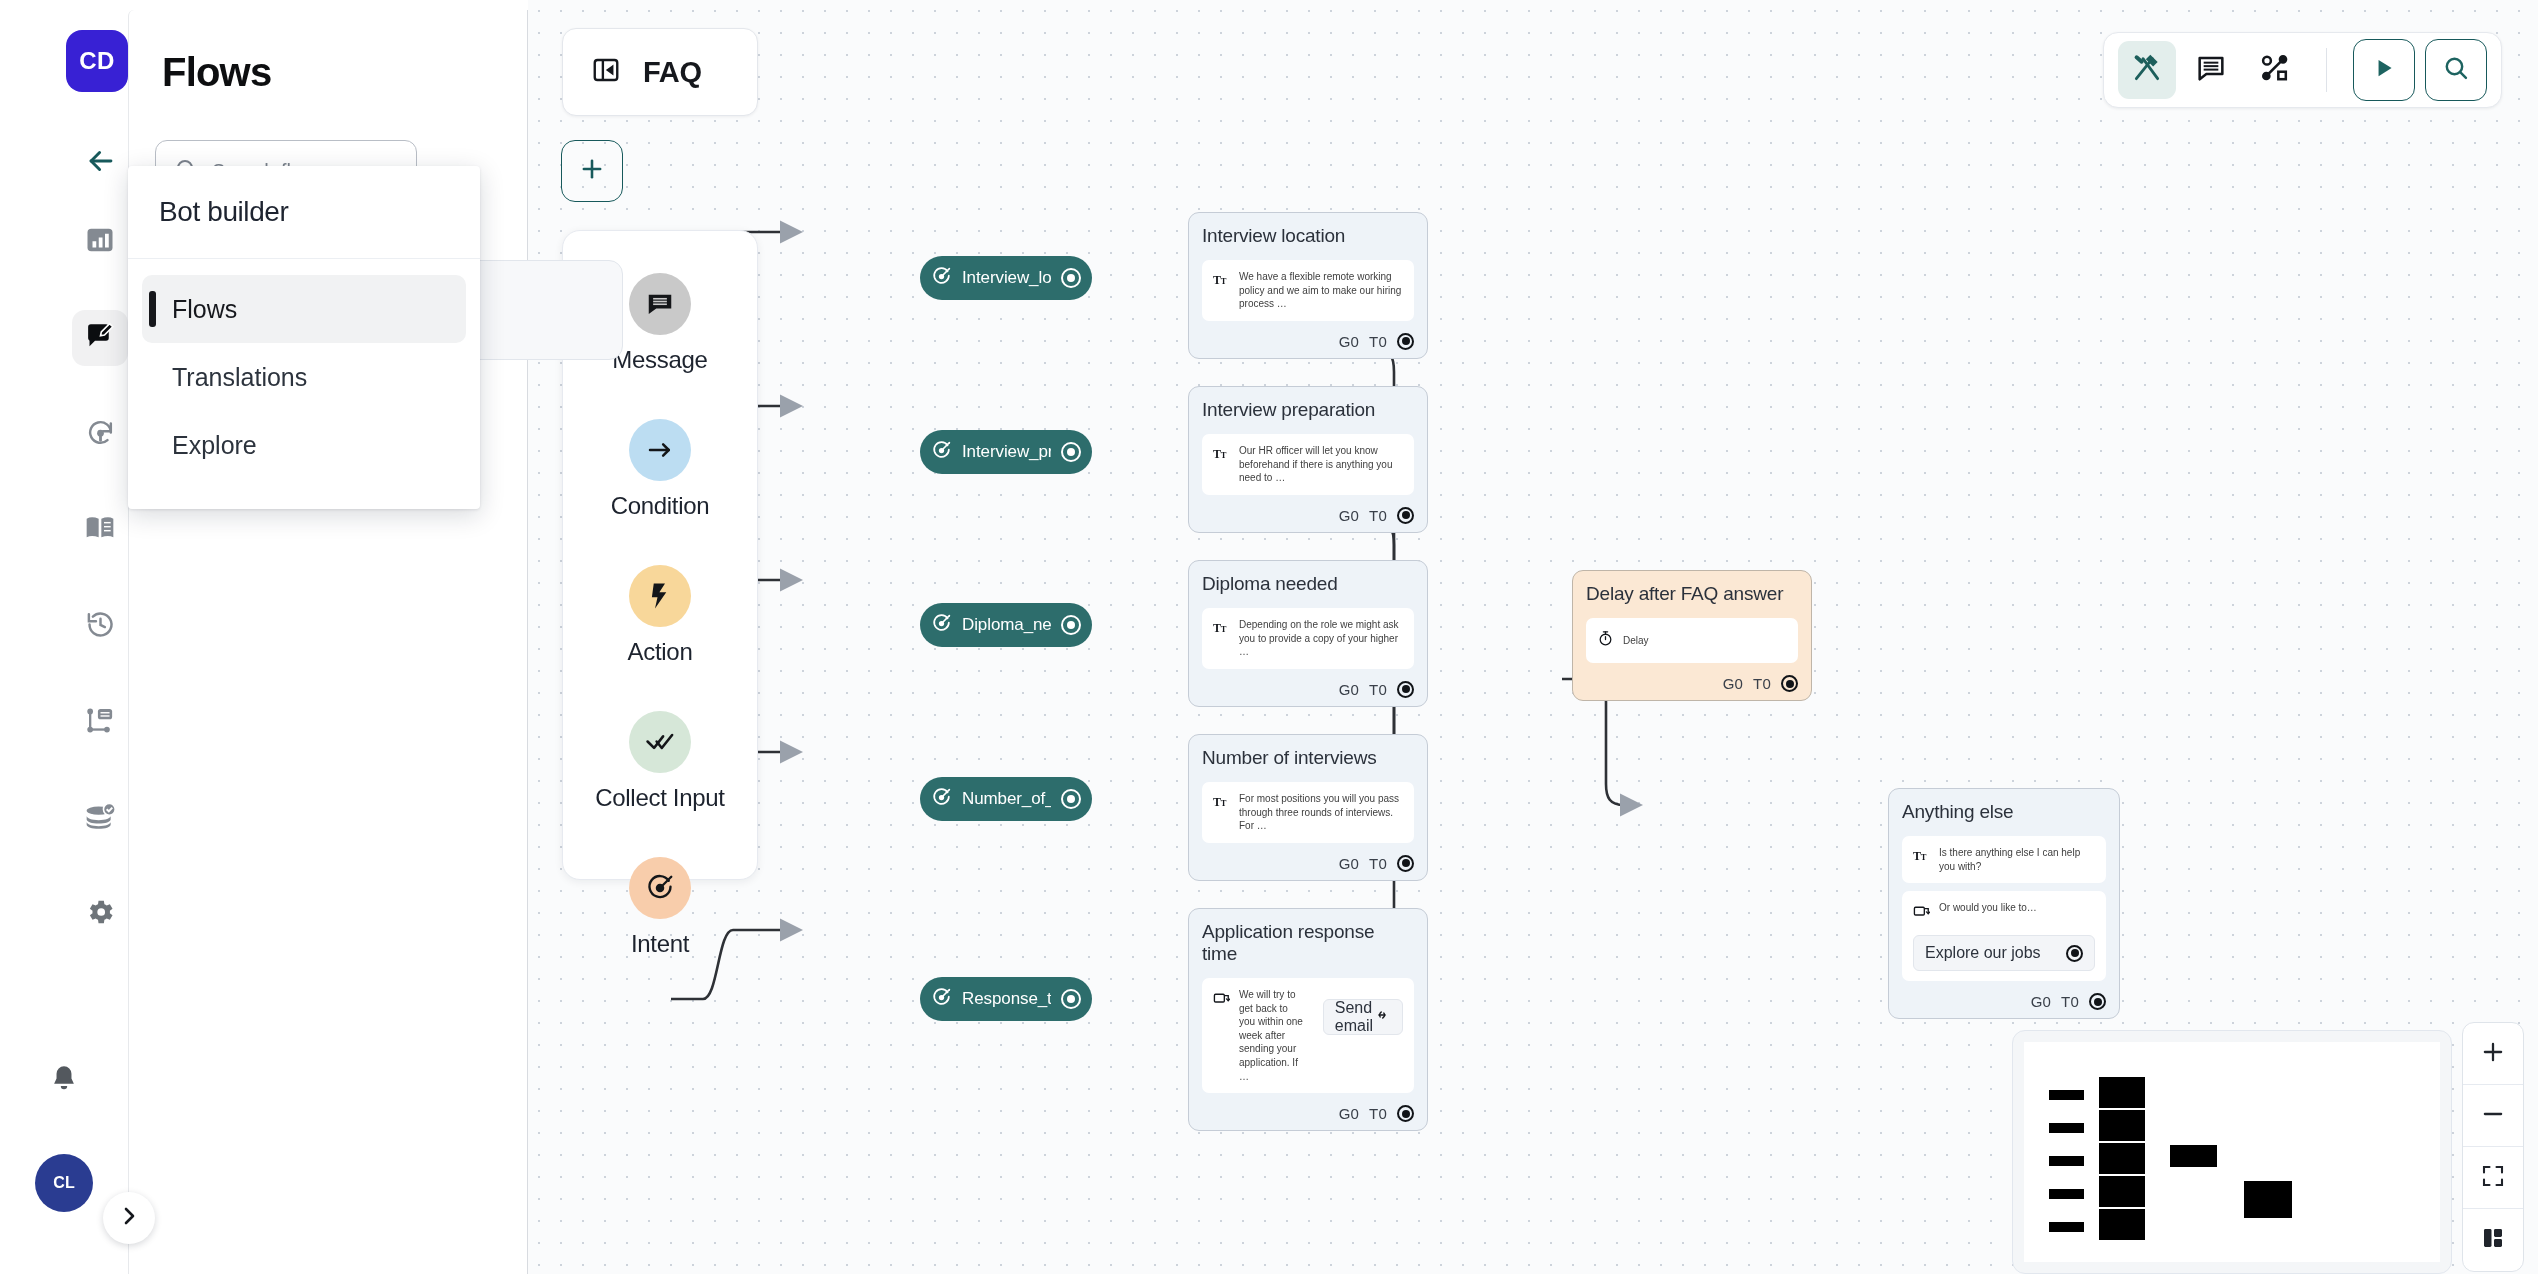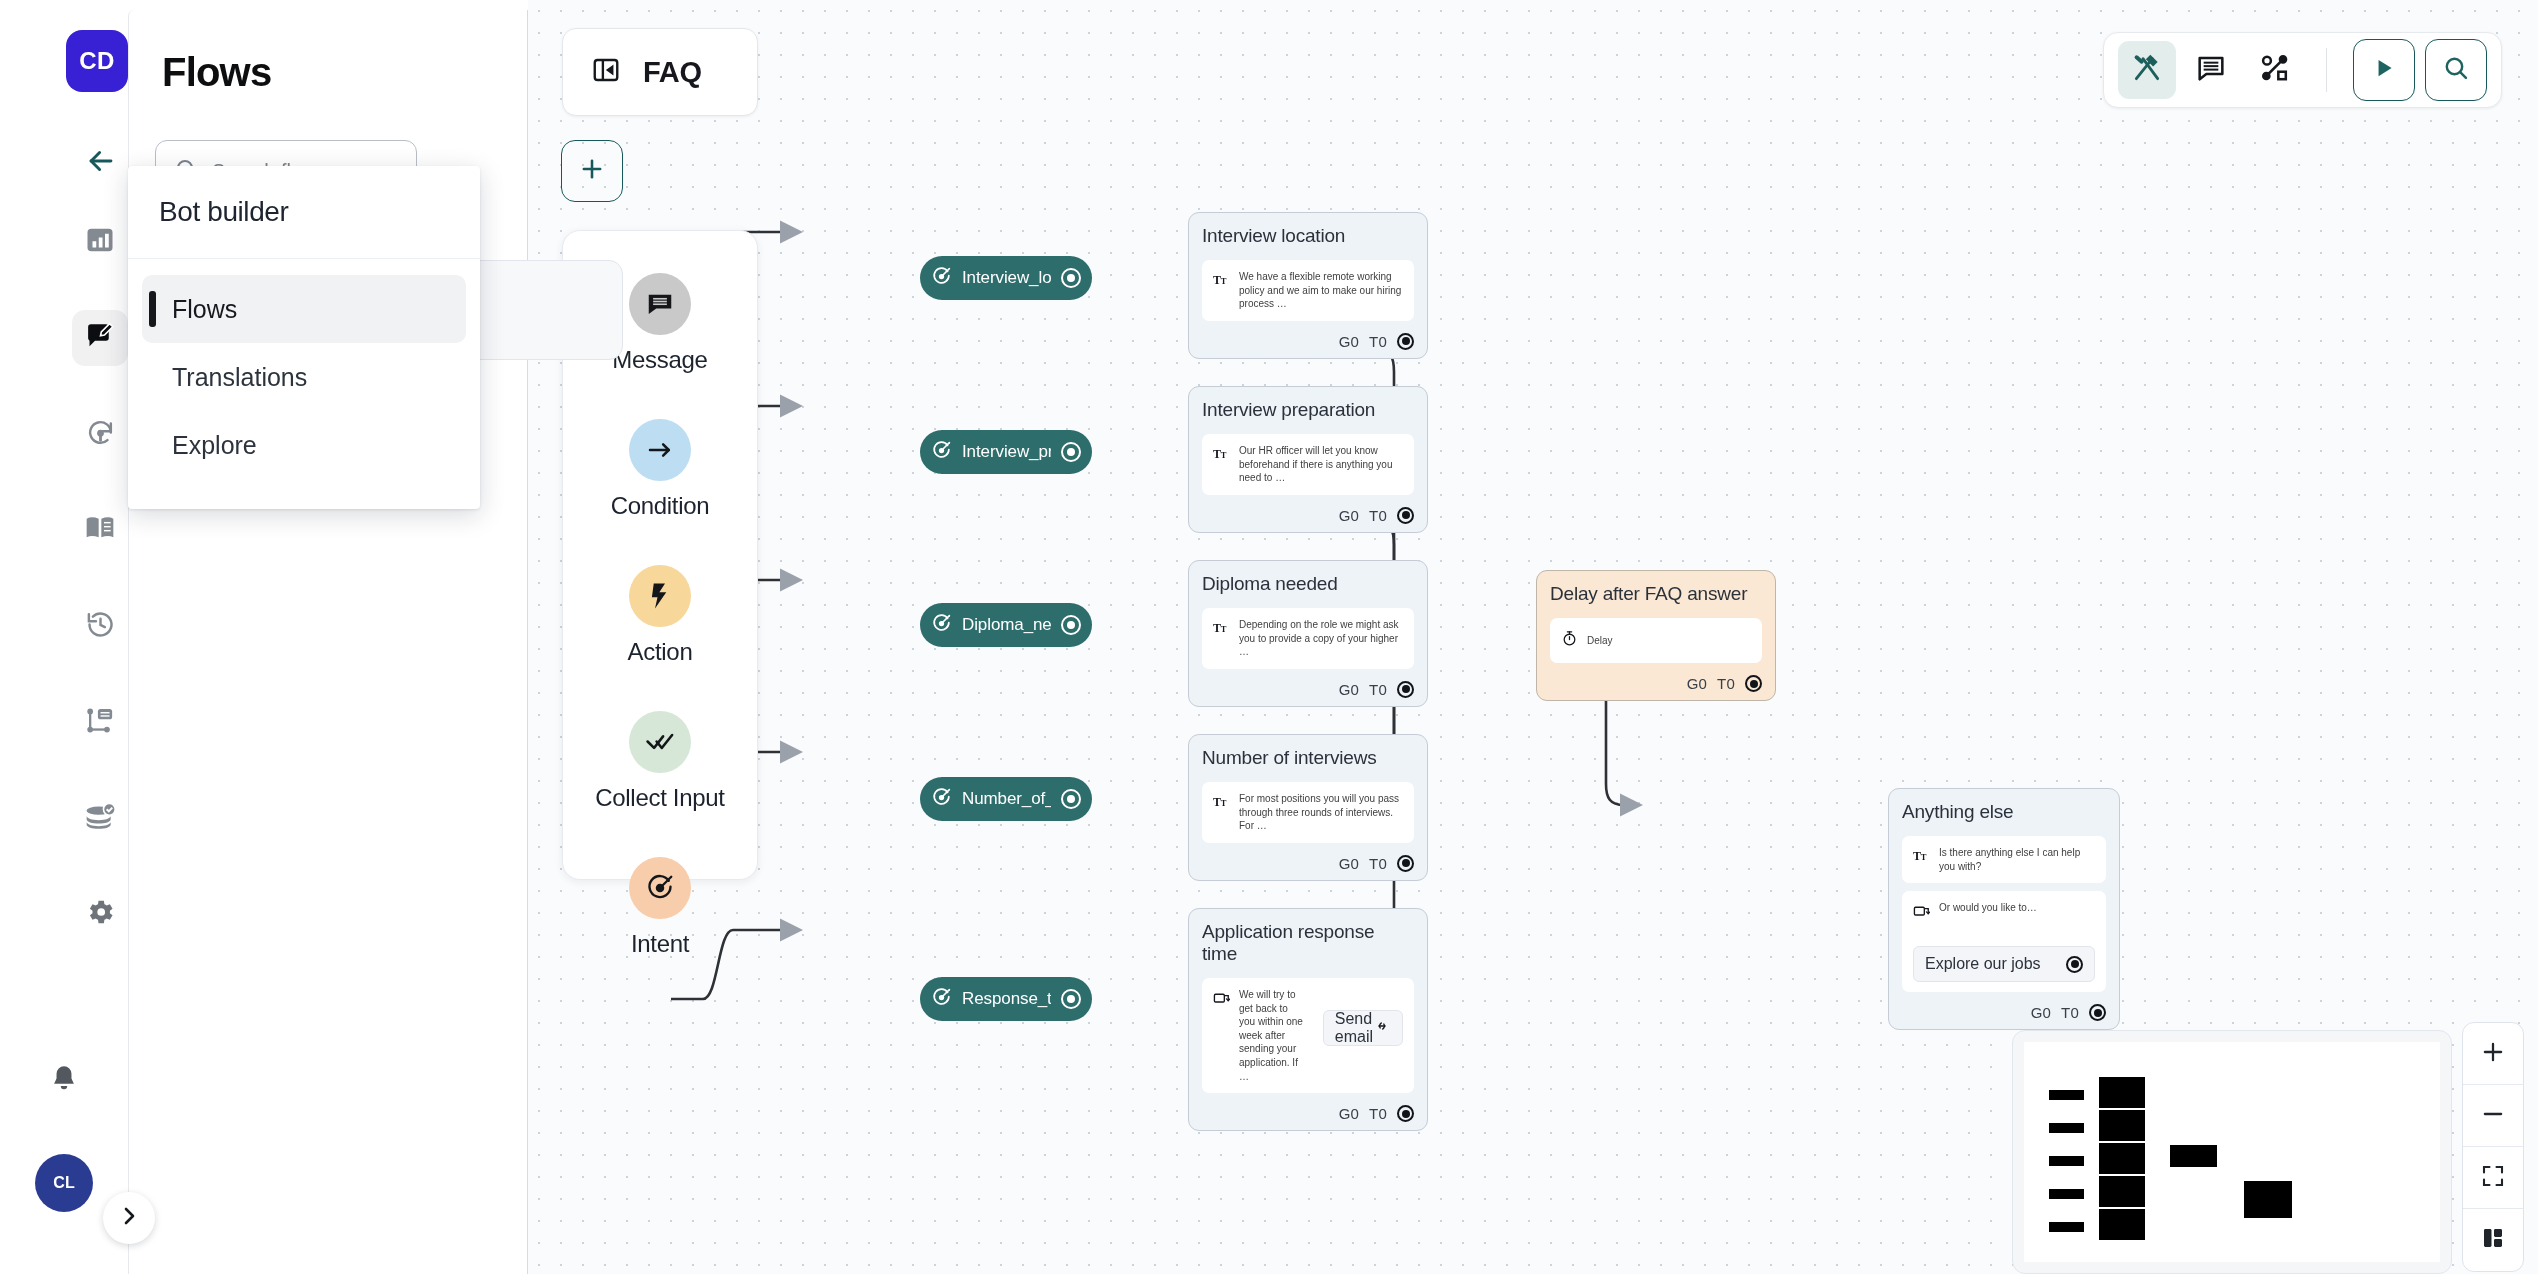--- a/index.html
+++ b/index.html
@@ -147,32 +147,32 @@
   .pill-text {
     color: #fff; font-size: 17px; white-space: nowrap; overflow: hidden;
     flex: 1; letter-spacing: -.1px;
   }
 
   
   .card {
     position: absolute; background: #eef3f8; border: 1px solid #c5ccd6;
     border-radius: 11px; padding: 12px 13px 8px 13px; z-index: 10;
   }
-  .card.amber { background: #fbe8d4; border-color: #bfb5a8; }
+  .card.amber { background: #fbe8d4; border-color: #bfb5a8; margin-left: 36px; }
   .card-title { font-size: 19px; color: #2b313b; margin-bottom: 13px; letter-spacing: -.2px; }
   .blk {
     background: #fff; border-radius: 7px; padding: 10px 11px;
     display: flex; gap: 9px; align-items: flex-start; margin-bottom: 8px;
   }
   .blk-ico { flex: 0 0 auto; margin-top: 2px; }
   .blk-text { font-size: 10px; line-height: 1.36; color: #404040; }
   .btn-row {
     background: #f3f5f8; border: 1px solid #e2e6ec; border-radius: 6px;
     height: 36px; display: flex; align-items: center; justify-content: space-between;
-    padding: 0 11px; margin-top: 22px; font-size: 16px; color: #2c323c;
+    padding: 0 11px; margin-top: 11px; font-size: 16px; color: #2c323c;
   }
   .card-foot {
     display: flex; align-items: center; justify-content: flex-end; gap: 10px;
     font-size: 15px; color: #3a404a; padding-top: 4px; letter-spacing: .2px;
   }
   .port { width: 17px; height: 17px; border-radius: 50%; border: 2.2px solid #111418; display:flex; align-items:center; justify-content:center; }
   .port i { width: 8px; height: 8px; border-radius: 50%; background: #111418; display:block; }
   .port.lg { width: 20px; height: 20px; border-width: 2.5px; }
   .port.white { border-color: #fff; }
   .port.white i { background: #fff; }

